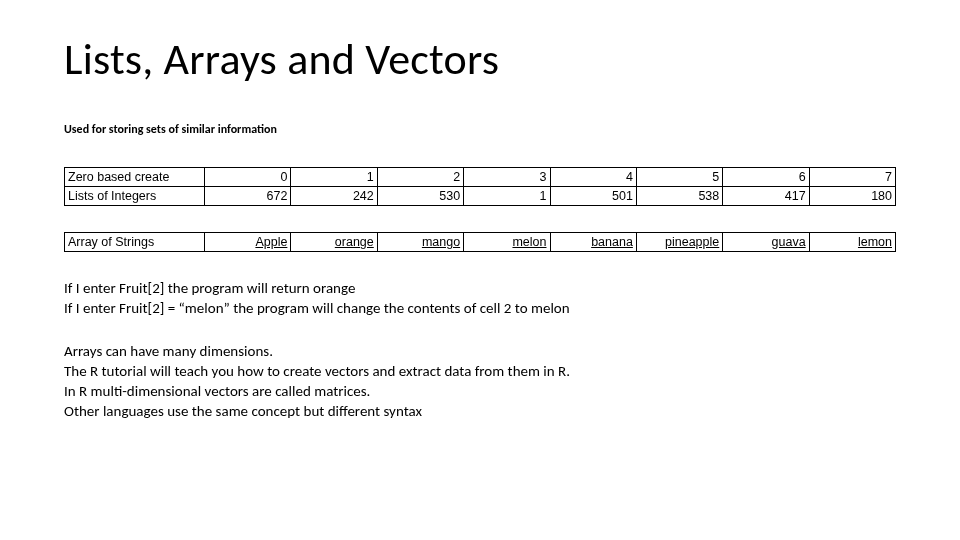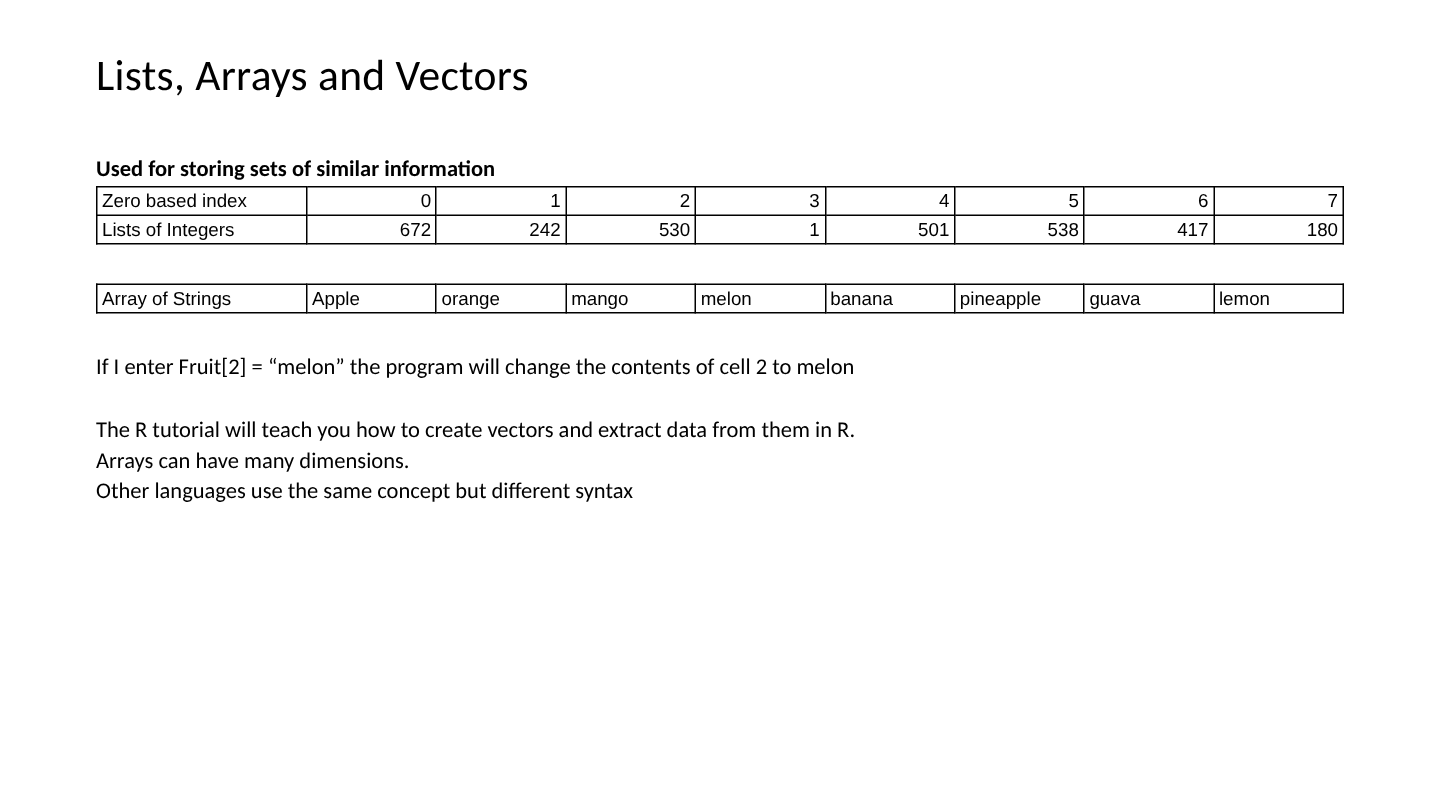--- a/index.html
+++ b/index.html
@@ -5,29 +5,29 @@
   * { box-sizing: border-box; margin: 0; padding: 0; }
   body {
     width: 960px;
     height: 540px;
     background: #fff;
     font-family: Calibri, "Segoe UI", Arial, sans-serif;
     color: #000;
     padding: 32px 64px;
   }
   h1 {
-    font-size: 29px;
+    font-size: 44px;
     font-weight: 400;
     margin-bottom: 36px;
     letter-spacing: 0.2px;
   }
   .subtitle {
-    font-size: 15px;
+    font-size: 12px;
     font-weight: 600;
-    margin-bottom: 2px;
+    margin-bottom: 31px;
   }
   table {
     border-collapse: collapse;
     width: 100%;
     table-layout: fixed;
     font-family: Verdana, Geneva, sans-serif;
     font-size: 12.5px;
     margin-bottom: 26px;
   }
   table.table1 col.label { width: 140px; }
@@ -38,21 +38,21 @@
     border: 1px solid #000;
     height: 18px;
     line-height: 18px;
     padding: 0 3px;
     vertical-align: middle;
     white-space: nowrap;
     overflow: hidden;
   }
   td.label { text-align: left; }
   td.num   { text-align: right; }
-  td.str   { text-align: left; }
+  td.str   { text-align: right; text-decoration: underline; }
   .para {
     font-size: 15px;
     line-height: 1.35;
     margin-bottom: 22px;
   }
 </style>
 </head>
 <body>
 
 <h1>Lists, Arrays and Vectors</h1>
@@ -66,21 +66,21 @@
       <col class="val">
       <col class="val">
       <col class="val">
     <col class="val">
       <col class="val">
       <col class="val">
       <col class="val">
   </colgroup>
   <tbody>
       <tr>
-    <td class="label">Zero based index</td>
+    <td class="label">Zero based create</td>
     <td class="num">0</td>
     <td class="num">1</td>
     <td class="num">2</td>
     <td class="num">3</td>
     <td class="num">4</td>
     <td class="num">5</td>
     <td class="num">6</td>
     <td class="num">7</td>
   </tr>
   <tr>
@@ -118,20 +118,22 @@
     <td class="str">melon</td>
     <td class="str">banana</td>
     <td class="str">pineapple</td>
     <td class="str">guava</td>
     <td class="str">lemon</td>
   </tr>
 </tbody>
   </table>
 
 <div class="para">
+  <div>If I enter Fruit[2] the program will return orange</div>
   <div>If I enter Fruit[2] = “melon” the program will change the contents of cell 2 to melon</div>
 </div>
 
 <div class="para">
+  <div>Arrays can have many dimensions.</div>
   <div>The R tutorial will  teach you how to create vectors and extract data from them in R.</div>
-  <div>Arrays can have many dimensions.</div>
+  <div>In R multi-dimensional vectors are called matrices.</div>
   <div>Other languages use the same concept but different syntax</div>
 </div>
 
 </body></html>

